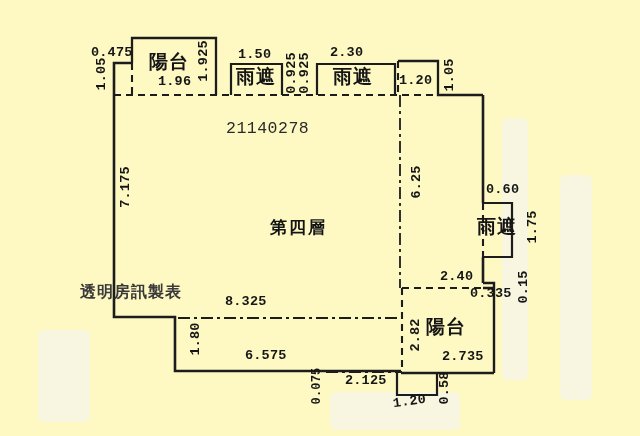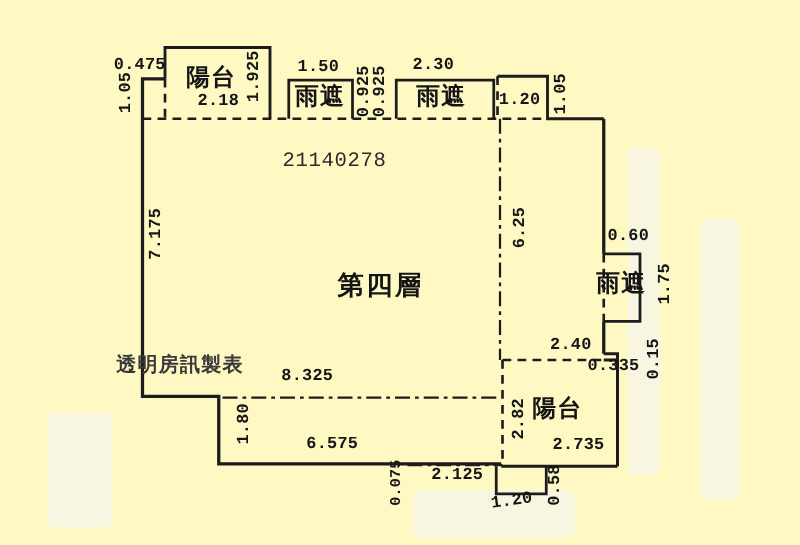--- a/index.html
+++ b/index.html
@@ -14,22 +14,22 @@
   .wm1{left:502px;top:118px;width:26px;height:262px;}
   .wm2{left:560px;top:175px;width:32px;height:225px;}
   .wm3{left:330px;top:392px;width:130px;height:38px;}
   .wm4{left:38px;top:330px;width:52px;height:92px;}
   .lbl{position:absolute;white-space:nowrap;line-height:1;}
   .dim{font-size:13.5px;font-weight:bold;letter-spacing:.2px;color:#161616;}
   .room{font-size:19px;font-weight:bold;color:#141414;letter-spacing:1px;}
   .v{transform:translate(-50%,-50%) rotate(-90deg);transform-origin:center;}
   .tilt{transform:rotate(-8deg);}
   .idtxt{font-size:16.5px;font-weight:400;color:#2b2b2b;letter-spacing:.5px;}
-  .credit{font-size:16px;font-weight:600;color:#3a3a3a;letter-spacing:1px;margin-left:13px;}
-  .floor{font-size:21px;font-weight:bold;color:#141414;letter-spacing:2px;}
+  .credit{font-size:16px;font-weight:600;color:#3a3a3a;letter-spacing:1px;}
+  .floor{font-size:17px;font-weight:bold;color:#141414;letter-spacing:2px;}
 </style>
 </head>
 <body>
 
 <div class="stage">
 
   <div class="wm wm1"></div>
   <div class="wm wm2"></div>
   <div class="wm wm3"></div>
   <div class="wm wm4"></div>
@@ -66,21 +66,21 @@
   <div class="lbl room" style="left:149px;top:54px">陽台</div>
   <div class="lbl room" style="left:236px;top:69px">雨遮</div>
   <div class="lbl room" style="left:333px;top:69px">雨遮</div>
   <div class="lbl room" style="left:477px;top:219px">雨遮</div>
   <div class="lbl room" style="left:426px;top:319px">陽台</div>
   <div class="lbl floor" style="left:270px;top:220px">第四層</div>
   <div class="lbl idtxt" style="left:226px;top:121px">21140278</div>
   <div class="lbl credit" style="left:80px;top:285px">透明房訊製表</div>
 
   <div class="lbl dim" style="left:91px;top:46px">0.475</div>
-  <div class="lbl dim" style="left:158px;top:75px">2.18</div>
+  <div class="lbl dim" style="left:158px;top:75px">1.96</div>
   <div class="lbl dim" style="left:238px;top:48px">1.50</div>
   <div class="lbl dim" style="left:330px;top:46px">2.30</div>
   <div class="lbl dim" style="left:399px;top:74px">1.20</div>
   <div class="lbl dim" style="left:486px;top:183px">0.60</div>
   <div class="lbl dim" style="left:440px;top:270px">2.40</div>
   <div class="lbl dim" style="left:470px;top:287px">0.335</div>
   <div class="lbl dim" style="left:225px;top:295px">8.325</div>
   <div class="lbl dim" style="left:245px;top:349px">6.575</div>
   <div class="lbl dim" style="left:442px;top:350px">2.735</div>
   <div class="lbl dim" style="left:345px;top:374px">2.125</div>

